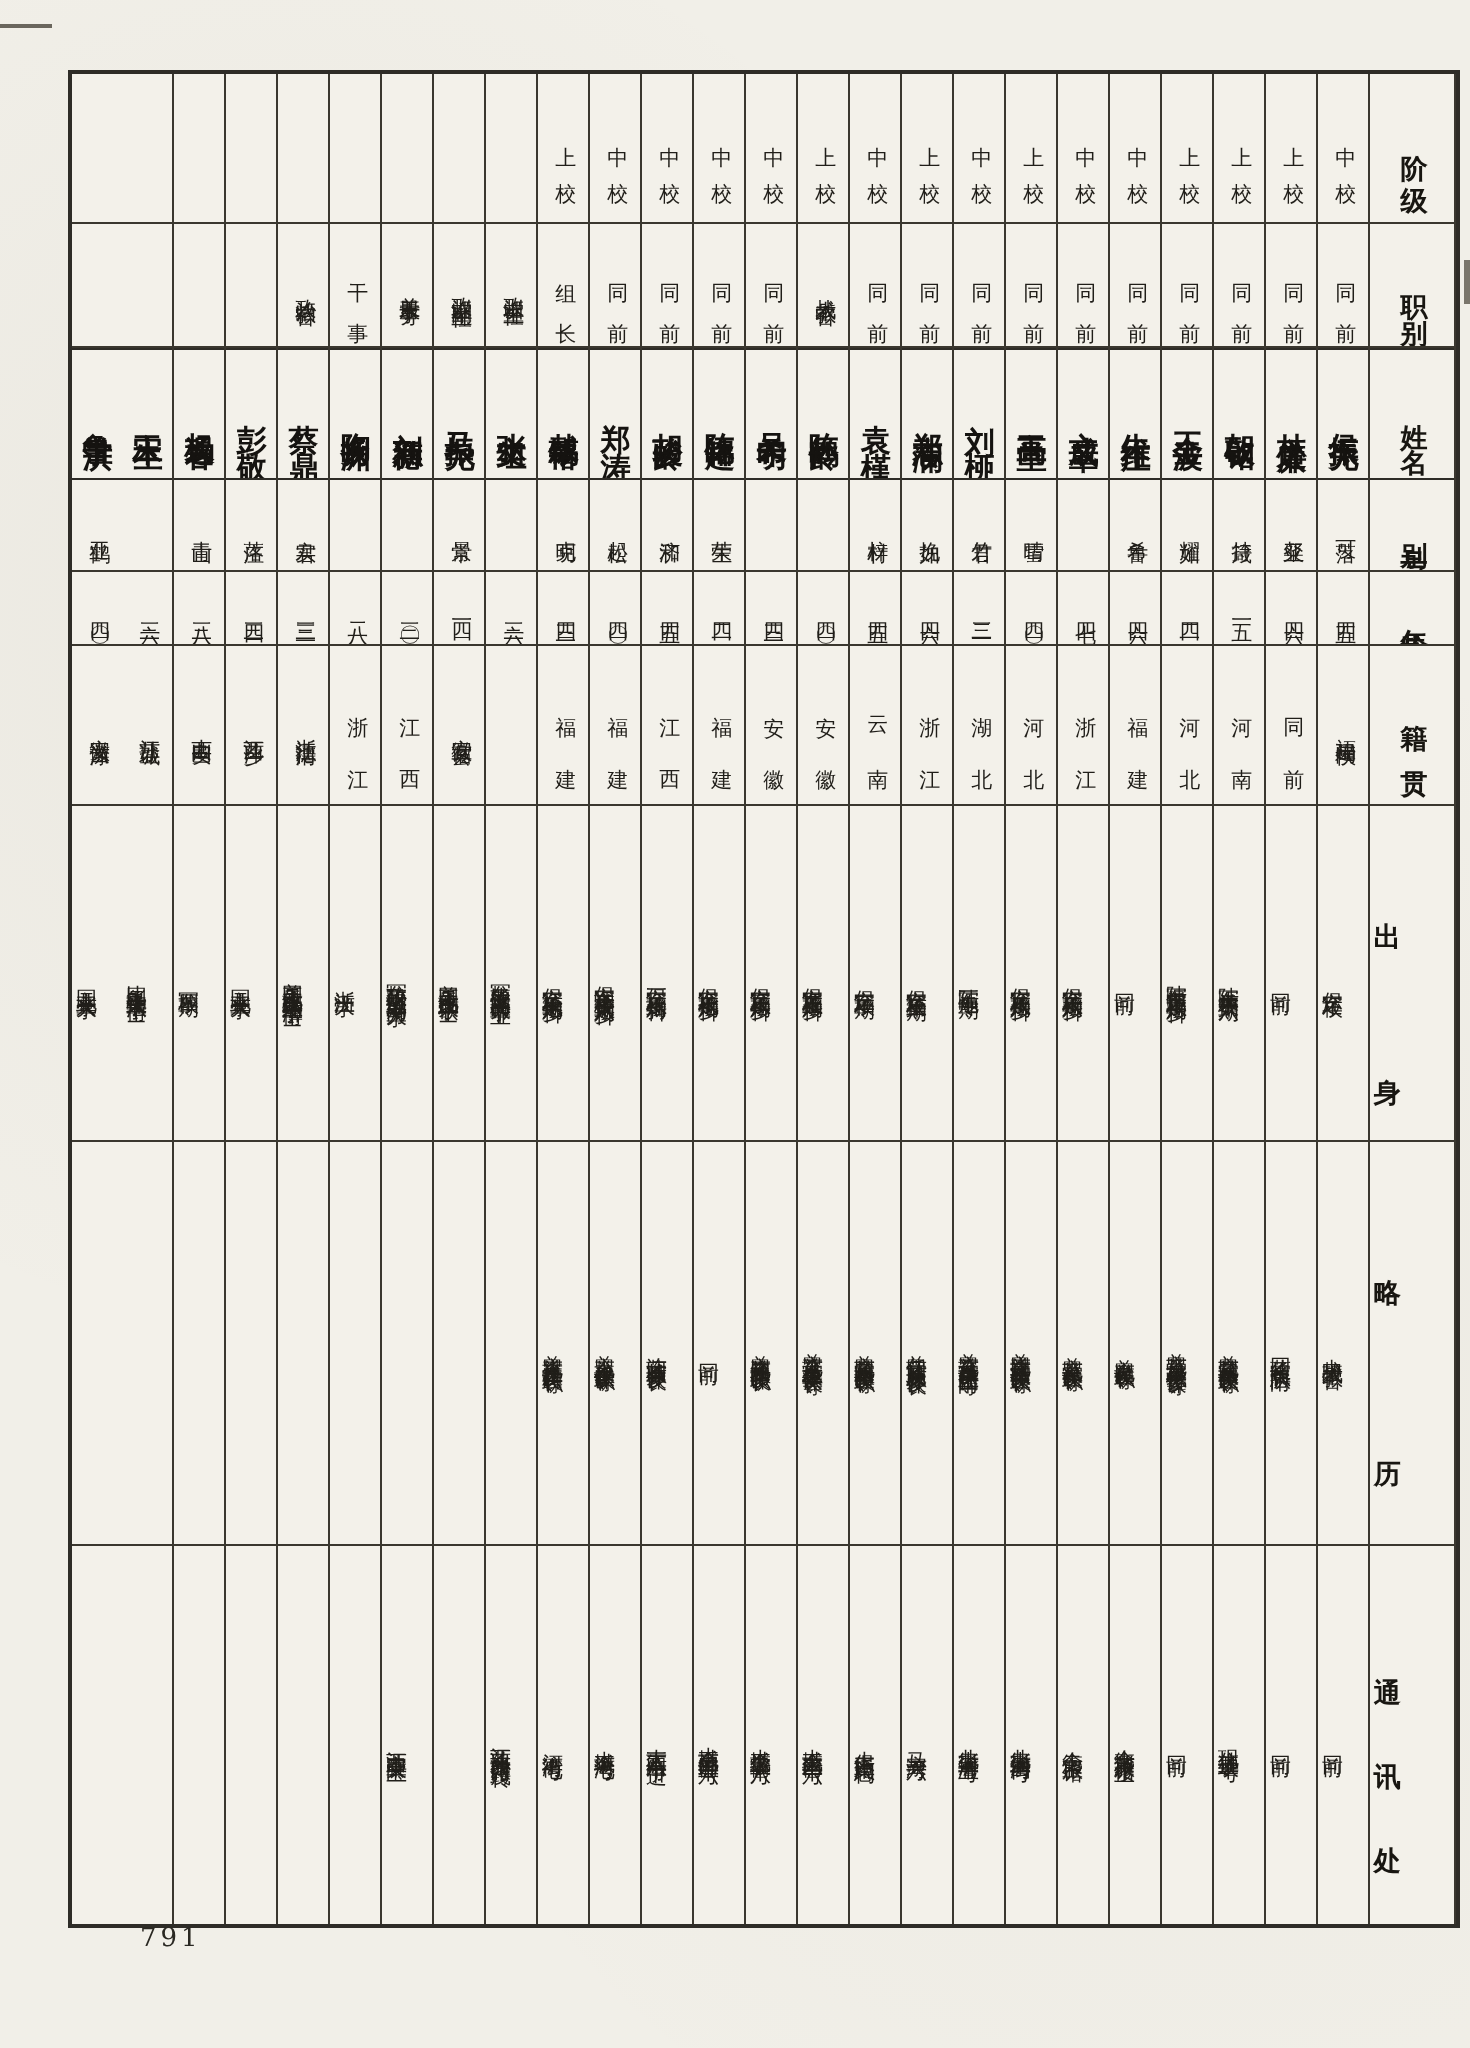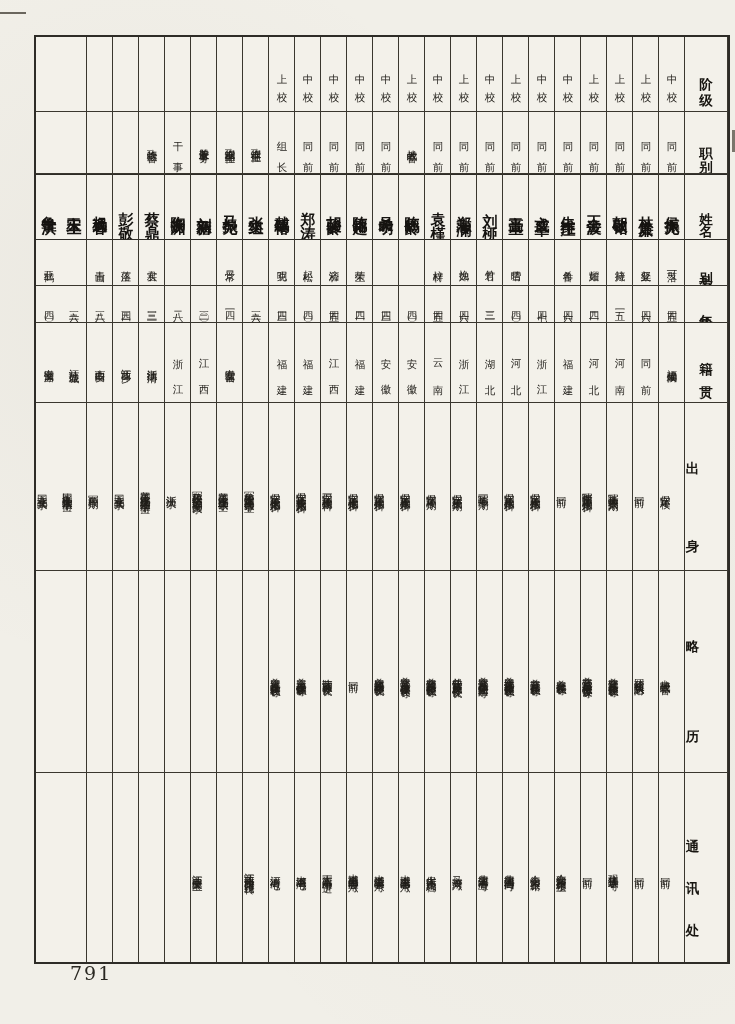--- a/index.html
+++ b/index.html
@@ -66,21 +66,21 @@
   .header-col .c-name .vt{letter-spacing:12px;margin-bottom:-12px;}
   .header-col .c-alias .vt{letter-spacing:5px;margin-bottom:-5px;}
   .header-col .c-age .vt{letter-spacing:2px;margin-bottom:-2px;}
   .header-col .c-origin .vt{letter-spacing:24px;margin-bottom:-24px;}
   .header-col .c-bg .vt{letter-spacing:78px;margin-bottom:-78px;}
   .header-col .c-history .vt{letter-spacing:92px;margin-bottom:-92px;}
   .header-col .c-contact .vt{letter-spacing:42px;margin-bottom:-42px;}
 
   .page-number{
     position:absolute;left:70px;top:962px;
-    font-family:"DejaVu Serif",serif;font-size:19px;color:#2a2822;
+    font-family:"DejaVu Serif",serif;font-size:13px;color:#2a2822;
     letter-spacing:2px;
   }
 </style>
 </head>
 <body>
 
 <div class="scan-noise"></div>
 <div class="edge-mark-top"></div>
 <div class="edge-mark-right"></div>
 

